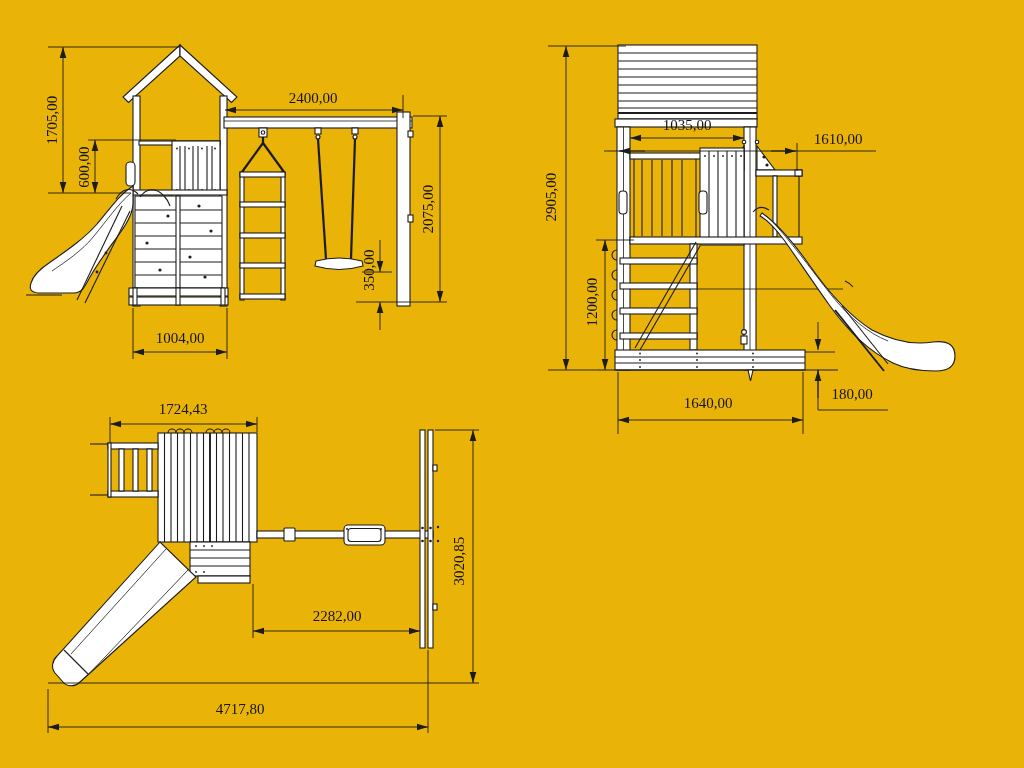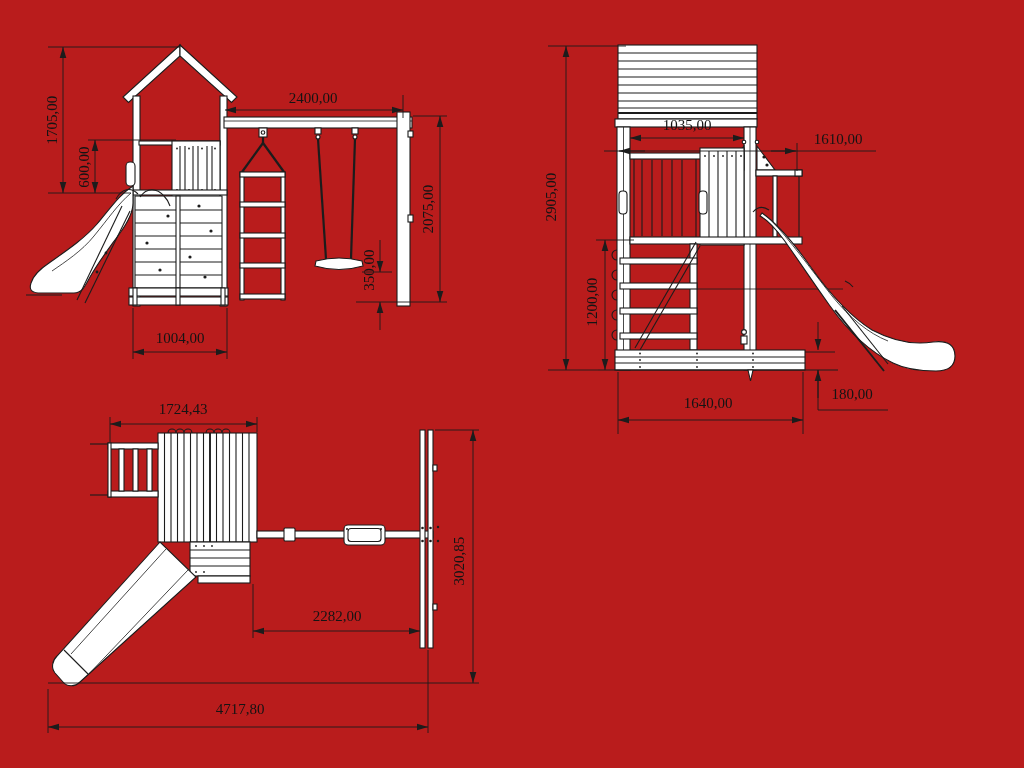--- a/index.html
+++ b/index.html
@@ -1,16 +1,16 @@
 <!DOCTYPE html>
 <html><head>
 <meta charset="utf-8">
 <style>
   html,body{margin:0;padding:0;background:#ffffff;}
-  .stage{width:1024px;height:768px;background:#b91c1c;position:relative;overflow:hidden;}
+  .stage{width:1024px;height:768px;background:#eab308;position:relative;overflow:hidden;}
   .ln{stroke:#1c1c1c;stroke-width:1.1;fill:none;}
   .lnf{stroke:#1c1c1c;stroke-width:1.1;fill:#ffffff;}
   .thk{stroke-width:1.9;}
   .thn{stroke-width:0.8;}
   .rope{stroke:#1c1c1c;stroke-width:2.2;fill:none;}
   .dim{stroke:#1c1c1c;stroke-width:0.9;fill:none;}
   .dot{fill:#1c1c1c;stroke:none;}
   .dtxt{font:15px "Liberation Serif", serif;fill:#141414;}
 </style>
 </head>

